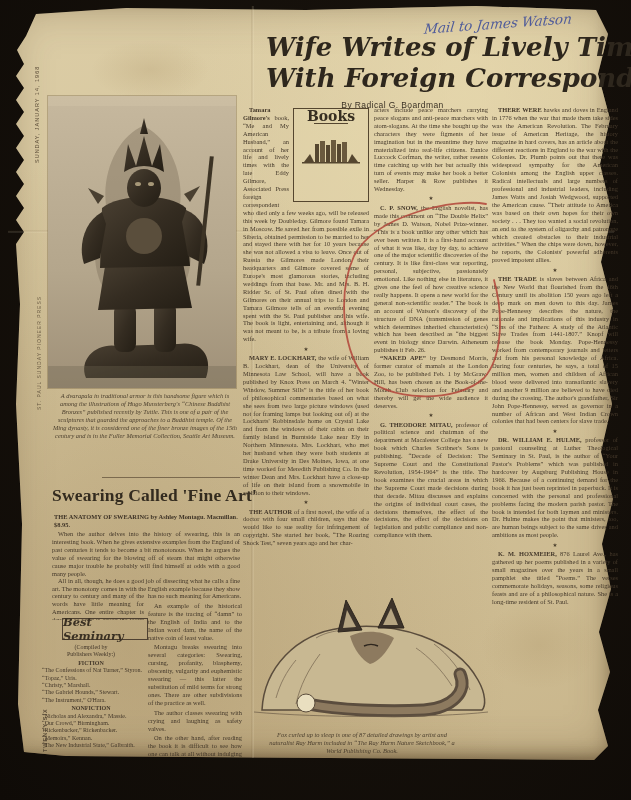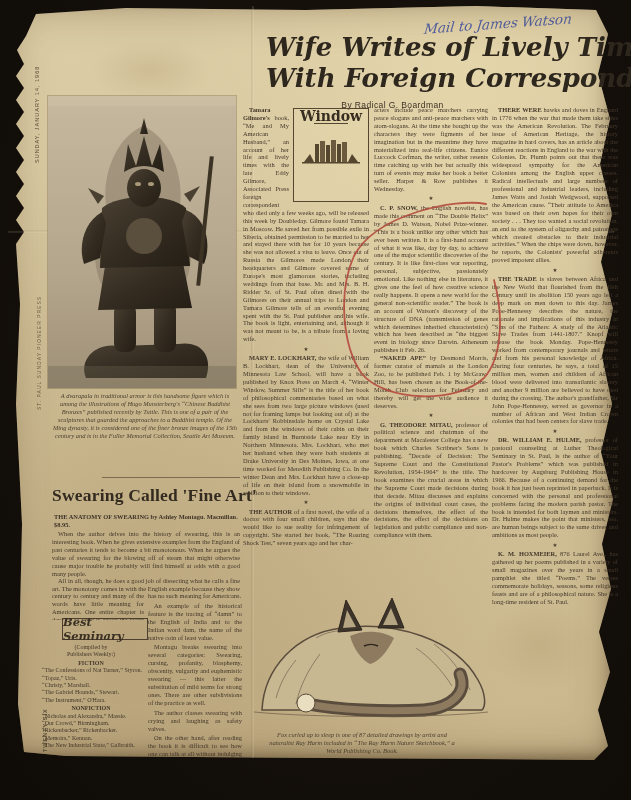--- a/index.html
+++ b/index.html
@@ -162,21 +162,21 @@
     <div class="bs-header">NONFICTION</div>
     <div class="bs-item">“Nicholas and Alexandra,” Massie.</div>
     <div class="bs-item">“Our Crowd,” Birmingham.</div>
     <div class="bs-item">“Rickenbacker,” Rickenbacker.</div>
     <div class="bs-item">“Memoirs,” Kennan.</div>
     <div class="bs-item">“The New Industrial State,” Galbraith.</div>
   </div>
 
   <div class="abs bodytext col col1">
     <div class="books-box">
-      <div class="books-label">Window</div>
+      <div class="books-label">Books</div>
       <div class="books-rule"></div>
       <svg width="62" height="40" viewBox="0 0 62 40">
         <path d="M4 34 L10 26 L14 34 Z" fill="#55462f"></path>
         <rect x="15" y="16" width="4" height="18" fill="#55462f"></rect>
         <rect x="20" y="13" width="5" height="21" fill="#6b5a3e"></rect>
         <rect x="26" y="17" width="4" height="17" fill="#55462f"></rect>
         <rect x="31" y="12" width="5" height="22" fill="#6b5a3e"></rect>
         <rect x="37" y="16" width="4" height="18" fill="#55462f"></rect>
         <rect x="42" y="14" width="5" height="20" fill="#6b5a3e"></rect>
         <path d="M58 34 L52 26 L48 34 Z" fill="#55462f"></path>

